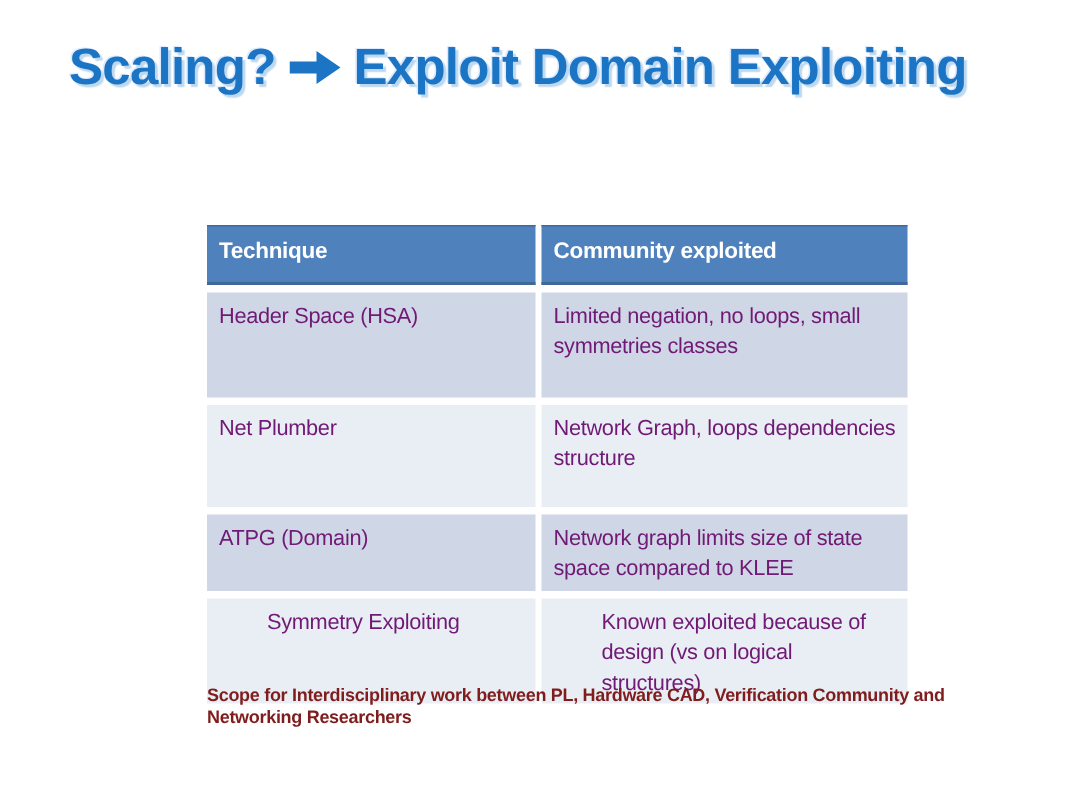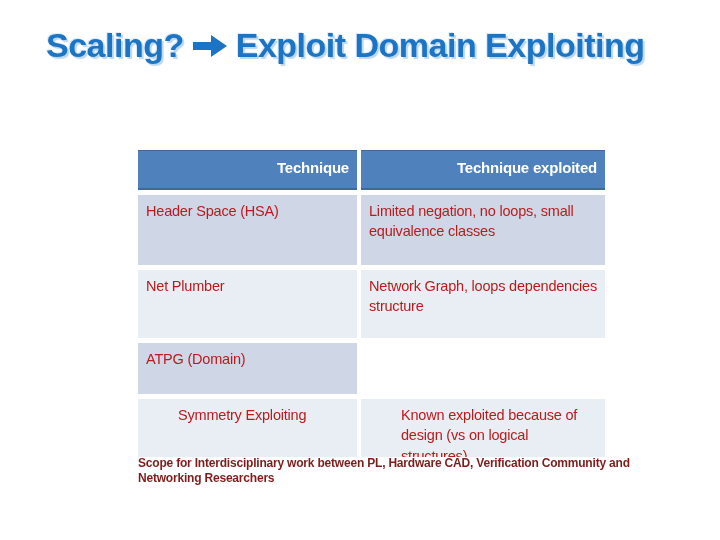--- a/index.html
+++ b/index.html
@@ -38,44 +38,43 @@
     top: 150px;
     width: 467px;
   }
   .t-row { display: flex; margin-bottom: 5px; }
   .t-cell {
     box-sizing: border-box;
     padding: 6px 8px 0 8px;
     font-size: 14.5px;
     letter-spacing: -0.2px;
     line-height: 1.4;
-    color: #b91c1c;
+    color: #701a75;
     overflow: hidden;
   }
   .col-technique { width: 219px; margin-right: 4px; }
   .col-structure { width: 244px; }
 
   .t-head .t-cell {
     background: #4f81bd;
     color: #ffffff;
     font-weight: bold;
     font-size: 15px;
     height: 40px;
     border-top: 1px solid #40689b;
     border-bottom: 2px solid #40689b;
-    text-align: right;
   }
   
   .t-row:nth-child(even) .t-cell { background: #cfd6e6; }
   .t-row:nth-child(odd):not(.t-head) .t-cell { background: #e9edf4; }
 
   .row-1 .t-cell { height: 70px; }
   .row-2 .t-cell { height: 68px; }
   .row-3 .t-cell { height: 51px; }
-  .row-4 .t-cell { height: 58px; padding-left: 40px; }
+  .row-4 .t-cell { height: 70px; padding-left: 40px; }
 
   
   .footer-note {
     position: absolute;
     left: 138px;
     top: 456px;
     width: 512px;
     margin: 0;
     font-size: 12px;
     font-weight: bold;
@@ -96,35 +95,36 @@
         <path d="M0 8 L18 8 L18 1 L34 12 L18 23 L18 16 L0 16 Z" fill="#1b74c4"></path>
       </svg>
     </span>
     <span>Exploit Domain Exploiting</span>
   </h1>
 
   <div class="t-table">
 
     <div class="t-row t-head">
       <div class="t-cell col-technique">Technique</div>
-      <div class="t-cell col-structure">Technique exploited</div>
+      <div class="t-cell col-structure">Community exploited</div>
     </div>
 
     <div class="t-row row-1">
       <div class="t-cell col-technique">Header Space (HSA)</div>
-      <div class="t-cell col-structure">Limited negation, no loops, small equivalence classes</div>
+      <div class="t-cell col-structure">Limited negation, no loops, small symmetries classes</div>
     </div>
 
     <div class="t-row row-2">
       <div class="t-cell col-technique">Net Plumber</div>
       <div class="t-cell col-structure">Network Graph, loops dependencies  structure</div>
     </div>
 
     <div class="t-row row-3">
       <div class="t-cell col-technique">ATPG (Domain)</div>
+      <div class="t-cell col-structure">Network graph limits size of state space compared  to KLEE</div>
     </div>
 
     <div class="t-row row-4">
       <div class="t-cell col-technique">Symmetry Exploiting</div>
       <div class="t-cell col-structure">Known exploited because of design (vs on logical structures)</div>
     </div>
 
   </div>
 
   <p class="footer-note">Scope for Interdisciplinary work between PL, Hardware CAD, Verification Community and Networking Researchers</p>

